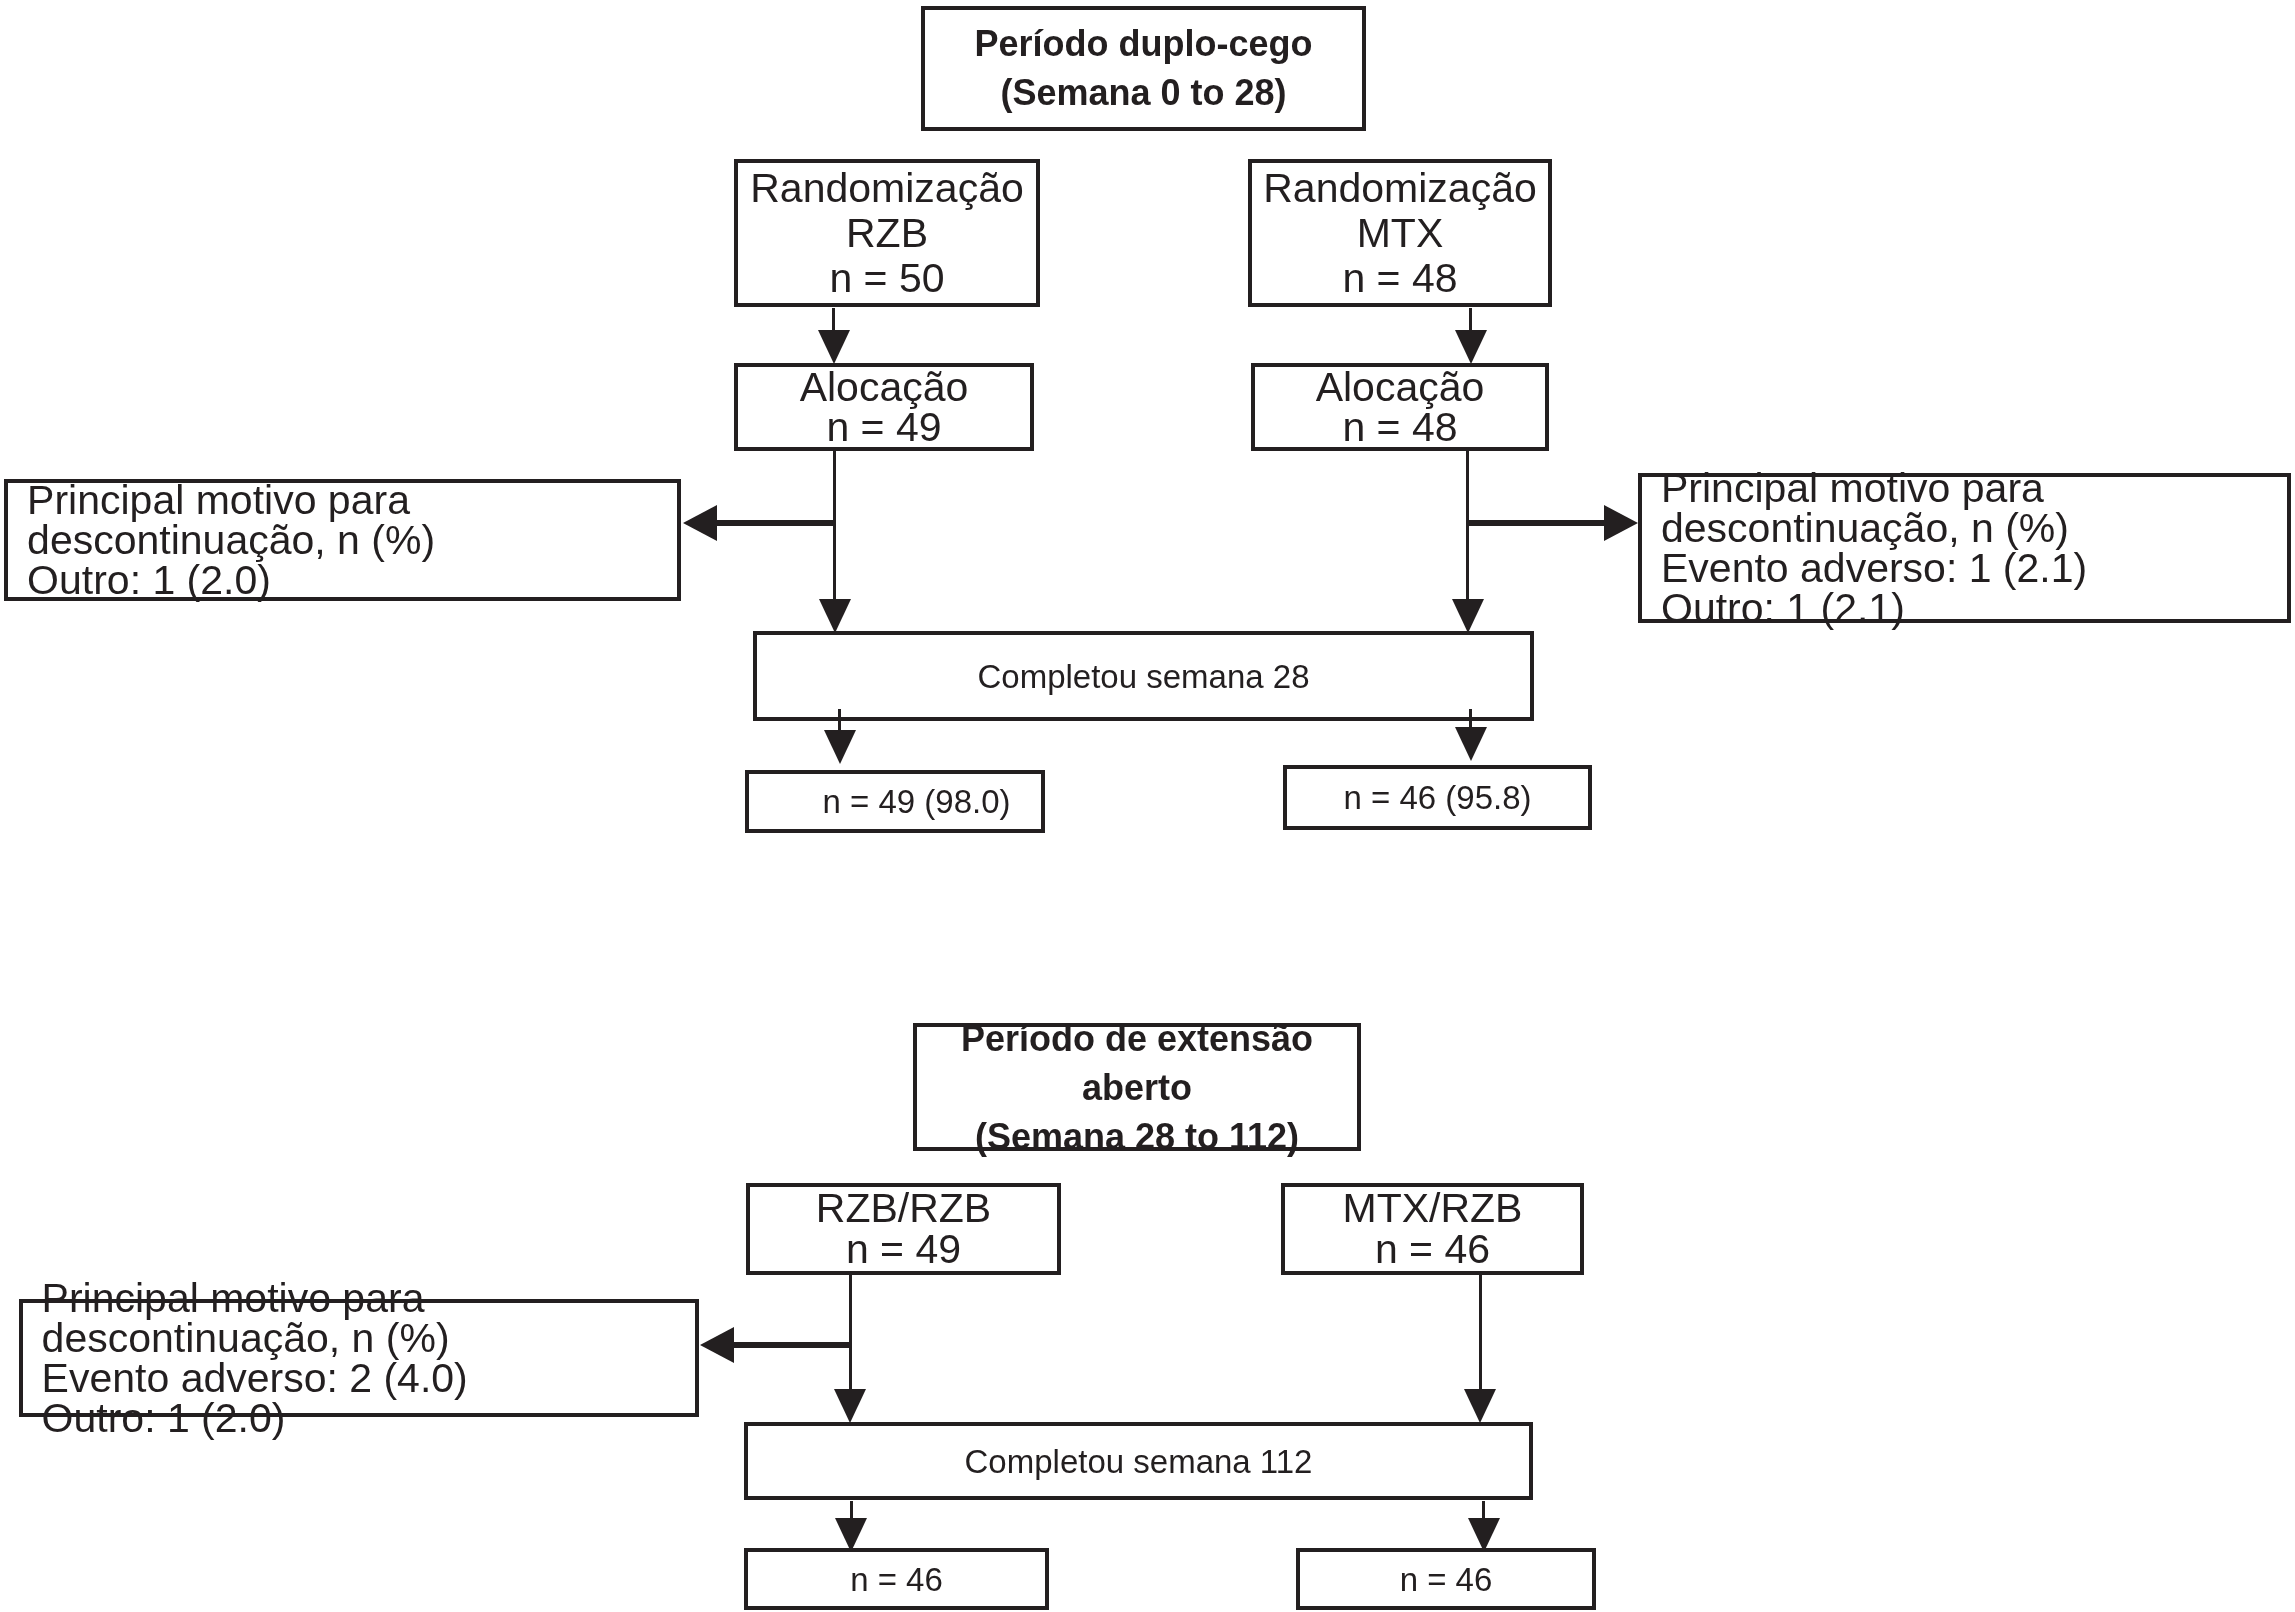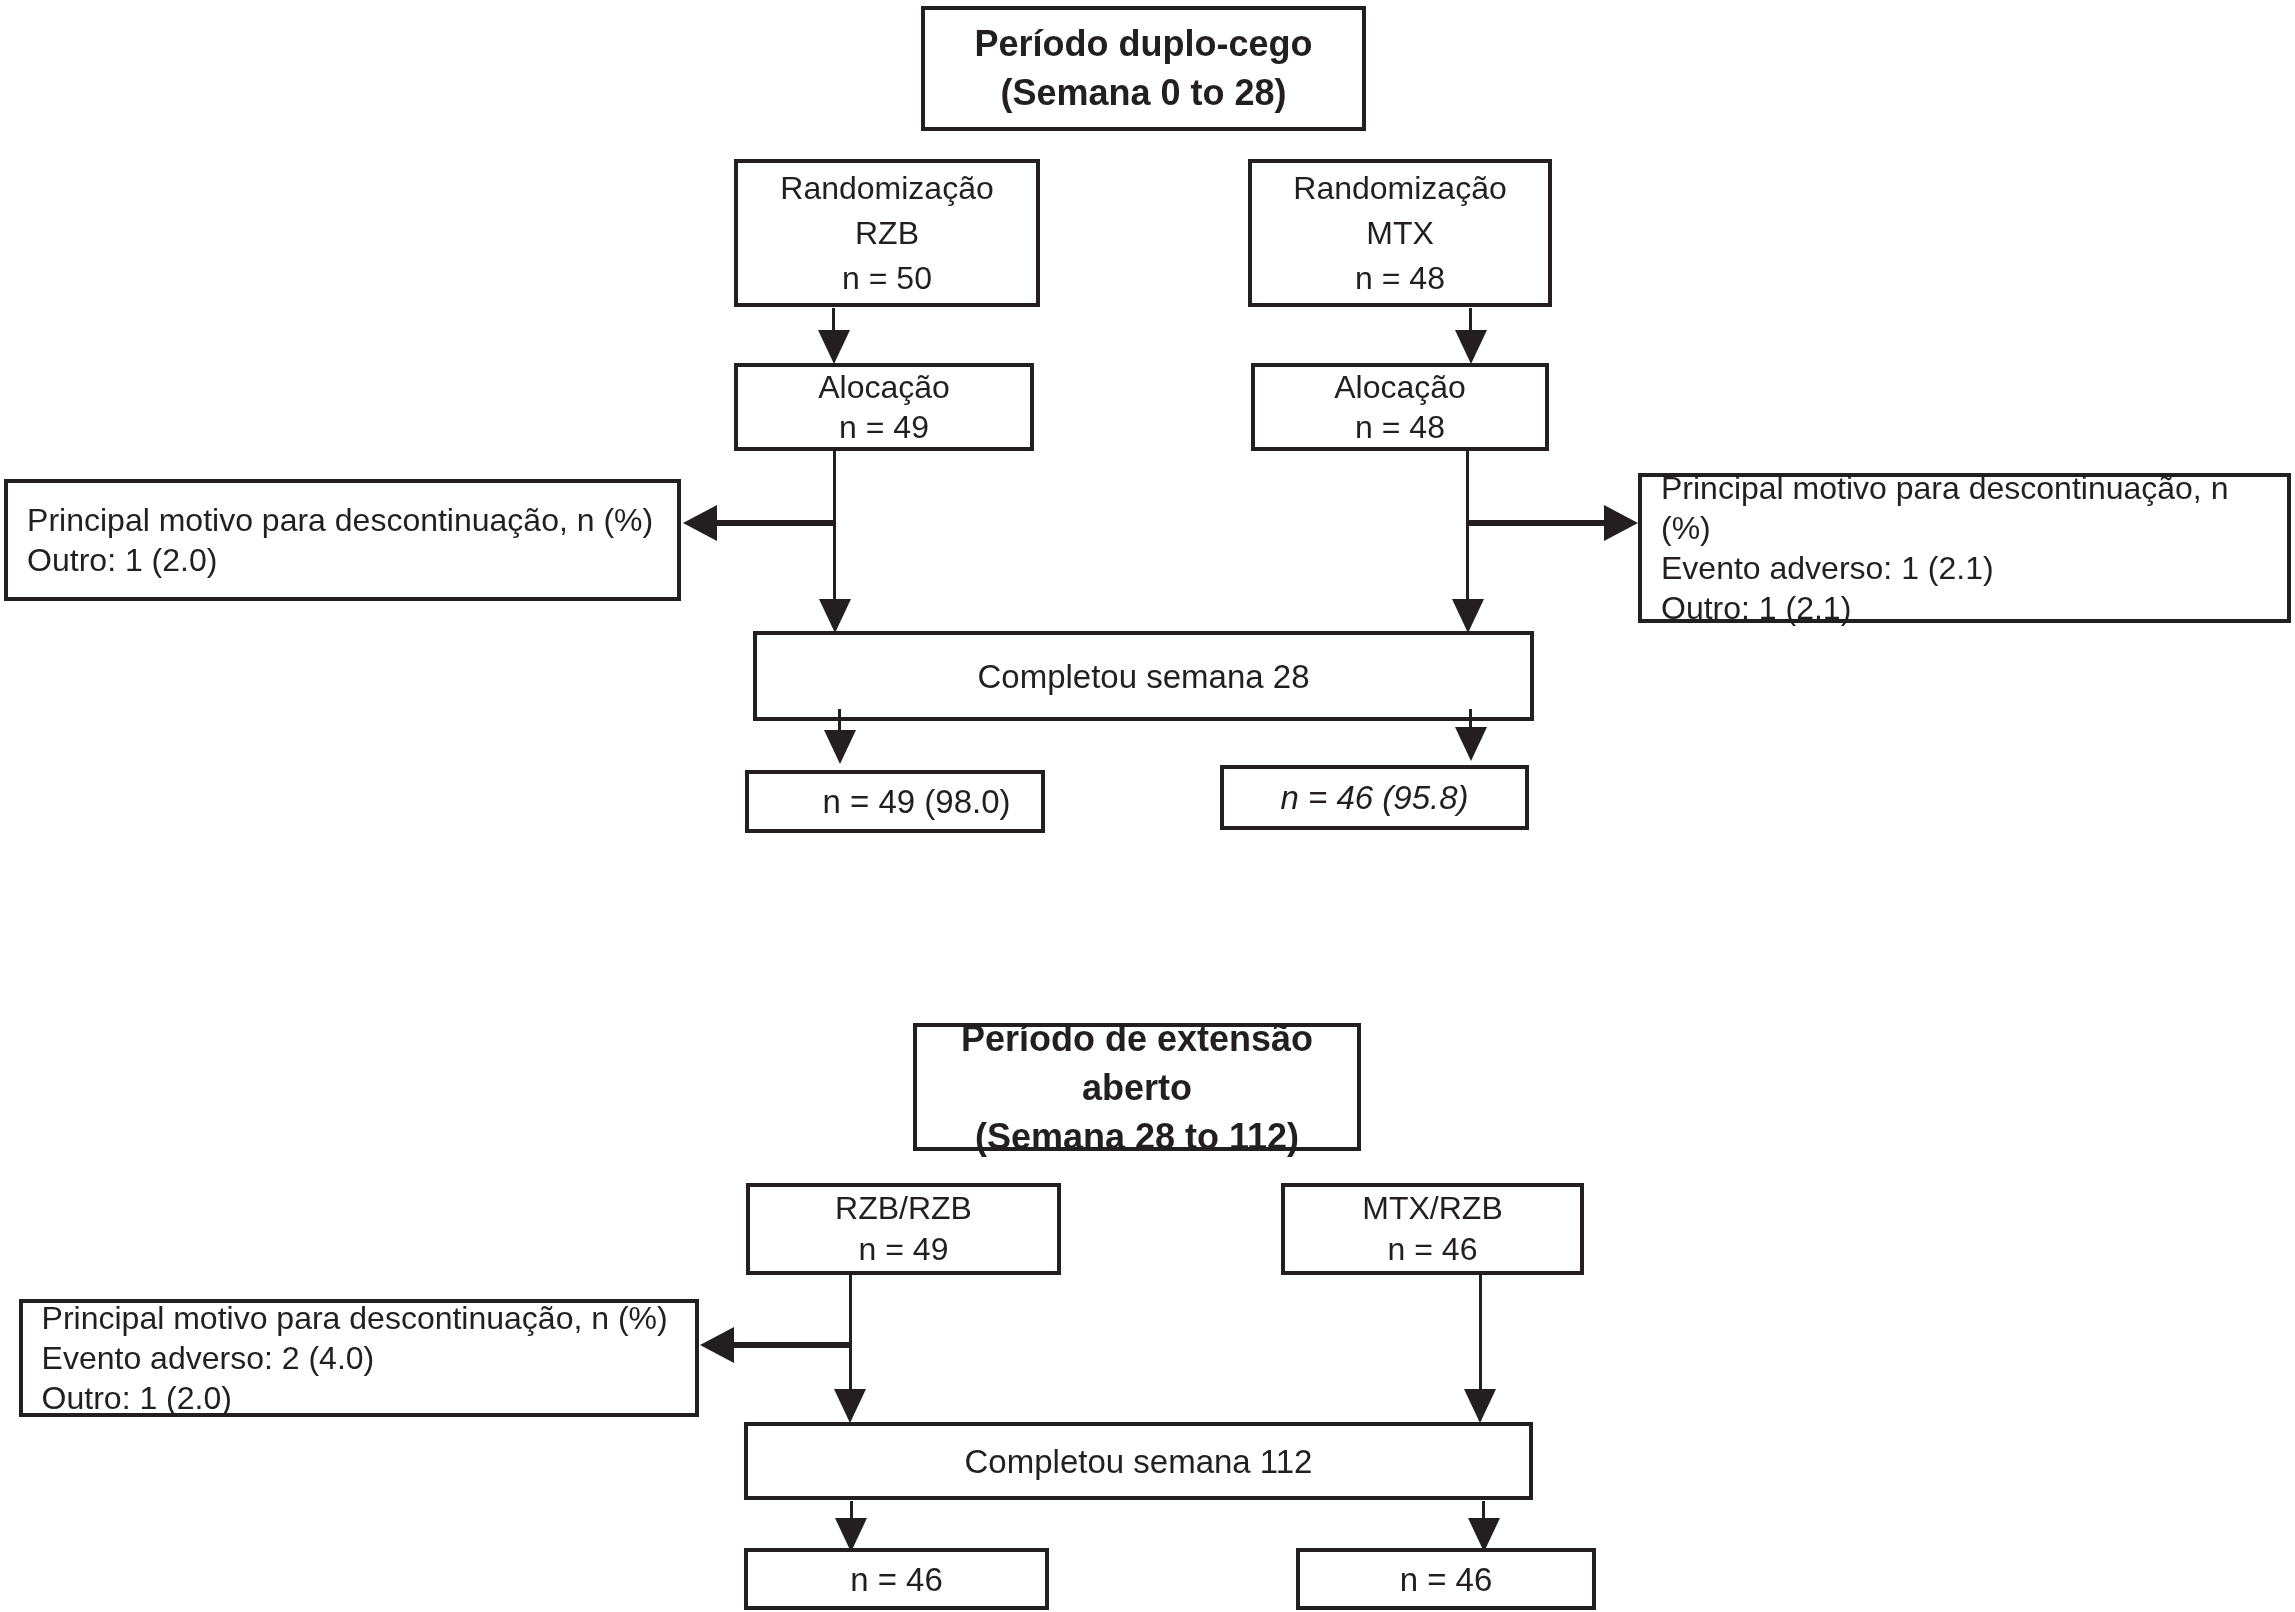--- a/index.html
+++ b/index.html
@@ -19,21 +19,21 @@
   .box{
     position:absolute;
     box-sizing:border-box;
     border:4.1px solid var(--line);
     background:var(--bg);
     display:flex;
     flex-direction:column;
     align-items:center;
     justify-content:center;
     text-align:center;
-    font-size:32px;
+    font-size:41px;
     line-height:43px;
   }
   .box.title{
     font-weight:bold;
     font-size:36px;
     line-height:49px;
   }
   .box.left-text{
     align-items:flex-start;
     text-align:left;
@@ -134,21 +134,21 @@
 
   <div class="vline" style="left:838px;top:709px;width:3.4px;height:25px;"></div>
   <div class="arrow-down" style="left:824px;top:730px;"></div>
   <div class="vline" style="left:1469px;top:709px;width:3.4px;height:22px;"></div>
   <div class="arrow-down" style="left:1455px;top:727px;"></div>
 
   <div class="box big" style="left:745px;top:770px;width:300px;height:63px;padding-left:43px;">
     <div>n = 49 (98.0)</div>
   </div>
 
-  <div class="box big" style="left:1220px;top:765px;width:309px;height:65px;font-style:italic;">
+  <div class="box big" style="left:1283px;top:765px;width:309px;height:65px;">
     <div>n = 46 (95.8)</div>
   </div>
 
   <div class="box title" style="left:913px;top:1023px;width:448px;height:128px;">
     <div>Período de extensão aberto</div>
     <div>(Semana 28 to 112)</div>
   </div>
 
   <div class="box" style="left:746px;top:1183px;width:315px;height:92px;line-height:41px;">
     <div>RZB/RZB</div>

